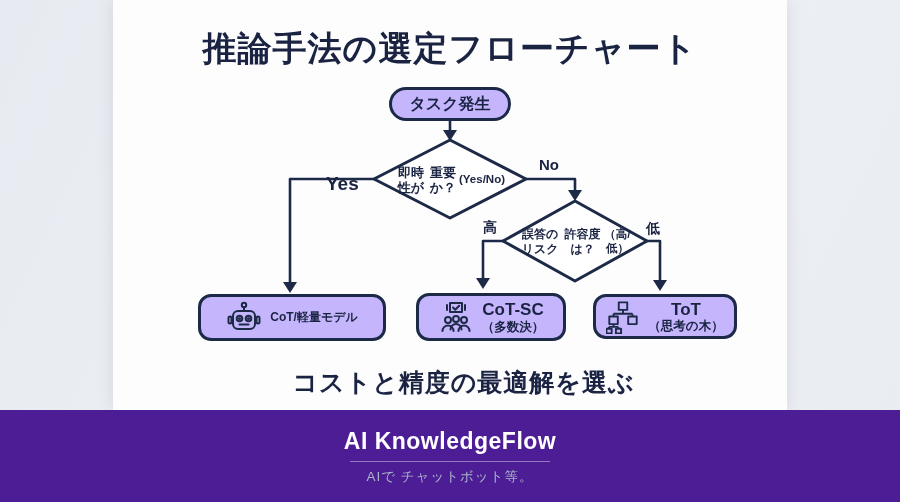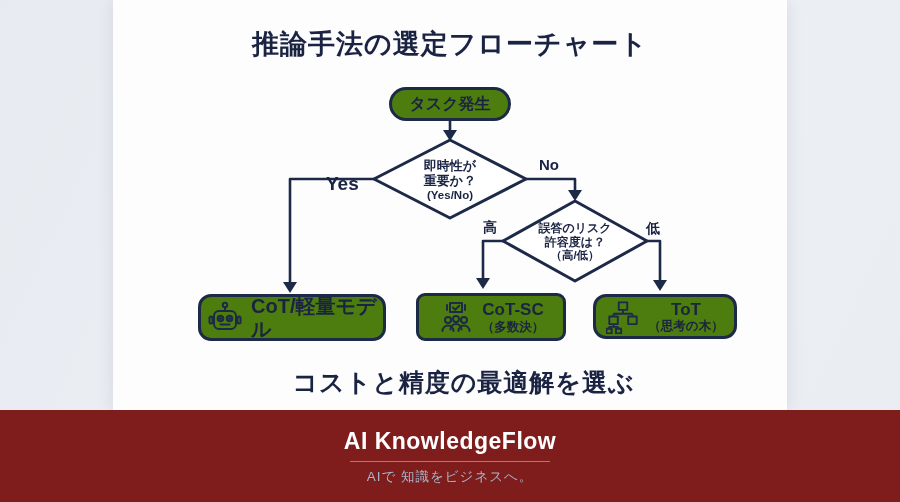--- a/index.html
+++ b/index.html
@@ -14,52 +14,53 @@
     position: absolute;
     left: 113px; top: 0;
     width: 674px; height: 410px;
     background: #fdfdfe;
     box-shadow: 0 0 16px rgba(20,30,60,0.10);
   }
   .title {
     position: absolute;
     left: 113px; top: 26px; width: 674px;
     text-align: center;
-    font-size: 27px;
+    font-size: 34px;
     font-weight: bold;
     letter-spacing: 1px;
     color: #1a2342;
     z-index: 3;
   }
   svg.connectors {
     position: absolute; left: 0; top: 0;
     width: 900px; height: 410px;
     z-index: 1;
   }
   .node {
     position: absolute;
-    background: #4d7c0f;
+    background: #c4b5fd;
     border: 3px solid #1c2a47;
     z-index: 2;
     display: flex;
     align-items: center;
     justify-content: center;
+    text-align: right;
   }
   .start-pill {
     left: 389px; top: 87px;
     width: 122px; height: 34px;
     border-radius: 17px;
     font-size: 16px;
     font-weight: bold;
   }
   .diamond-text {
     position: absolute;
     z-index: 2;
     display: flex;
-    flex-direction: column;
+    flex-direction: row;
     align-items: center;
     justify-content: center;
     text-align: center;
     font-weight: bold;
     line-height: 1.18;
   }
   .d1-text { left: 395px; top: 157px; width: 110px; height: 46px; font-size: 13px; }
   .d2-text { left: 517px; top: 219px; width: 116px; height: 45px; font-size: 12px; }
   .d2-text .small, .d1-text .small { font-size: 11.5px; }
   .branch-label {
@@ -71,48 +72,48 @@
   .lbl-yes { left: 326px; top: 173px; font-size: 19px; }
   .lbl-no  { left: 539px; top: 156px; font-size: 15px; }
   .lbl-high{ left: 483px; top: 219px; font-size: 14px; }
   .lbl-low { left: 646px; top: 220px; font-size: 14px; }
   .result-box {
     border-radius: 13px;
     gap: 8px;
     padding: 2px 6px;
   }
   .box-1 { left: 198px; top: 294px; width: 188px; height: 47px; }
-  .box-2 { left: 416px; top: 293px; width: 150px; height: 48px; border-radius: 9px; }
+  .box-2 { left: 416px; top: 293px; width: 150px; height: 48px; }
   .box-3 { left: 593px; top: 294px; width: 144px; height: 45px; }
   .result-text {
     display: flex;
     flex-direction: column;
     align-items: center;
     line-height: 1.15;
   }
-  .result-title { font-weight: bold; font-size: 20px; }
+  .result-title { font-weight: bold; font-size: 12px; }
   .box-2 .result-title, .box-3 .result-title { font-size: 17px; }
   .result-sub { font-weight: bold; font-size: 12.5px; }
   .icon-wrap { display: flex; align-items: center; }
   .tagline {
     position: absolute;
     left: 113px; top: 366px; width: 674px;
     text-align: center;
     font-size: 25px;
     font-weight: bold;
     letter-spacing: 1px;
     color: #1a2342;
     z-index: 3;
     padding-left: 27px;
   }
   .footer {
     position: absolute;
     left: 0; top: 410px;
     width: 900px; height: 92px;
-    background: #7f1d1d;
+    background: #4c1d95;
     display: flex;
     flex-direction: column;
     align-items: center;
     justify-content: center;
     padding-top: 2px;
   }
   .footer-brand {
     color: #ffffff;
     font-size: 23px;
     font-weight: bold;
@@ -232,14 +233,14 @@
     <span class="result-title">ToT</span>
     <span class="result-sub">（思考の木）</span>
   </span>
 </div>
 
 <div class="tagline">コストと精度の最適解を選ぶ</div>
 
 <div class="footer">
   <div class="footer-brand">AI KnowledgeFlow</div>
   <div class="footer-divider"></div>
-  <div class="footer-tagline">AIで 知識をビジネスへ。</div>
+  <div class="footer-tagline">AIで チャットボット等。</div>
 </div>
 
 </body></html>

